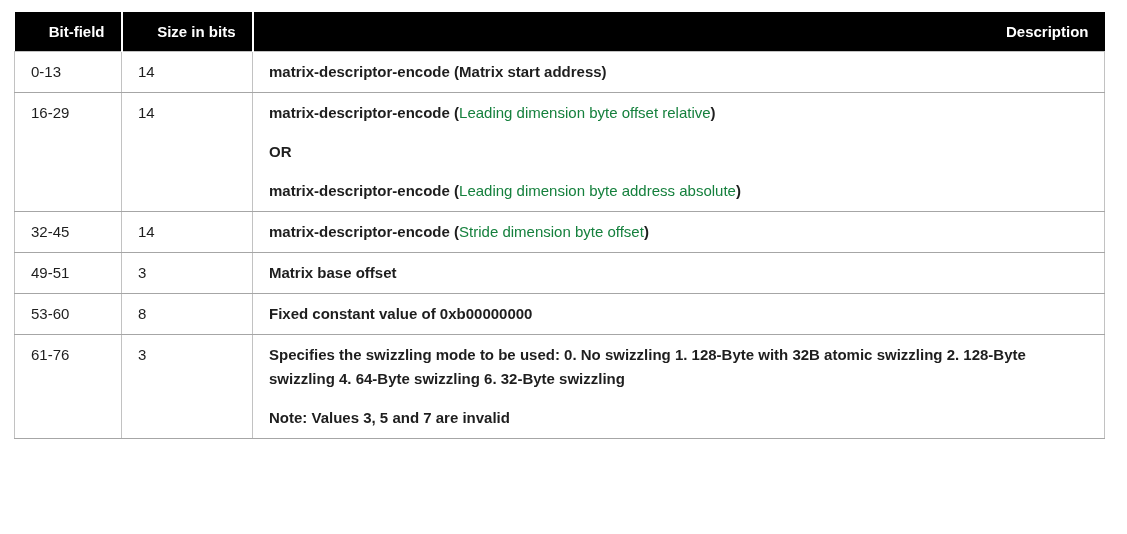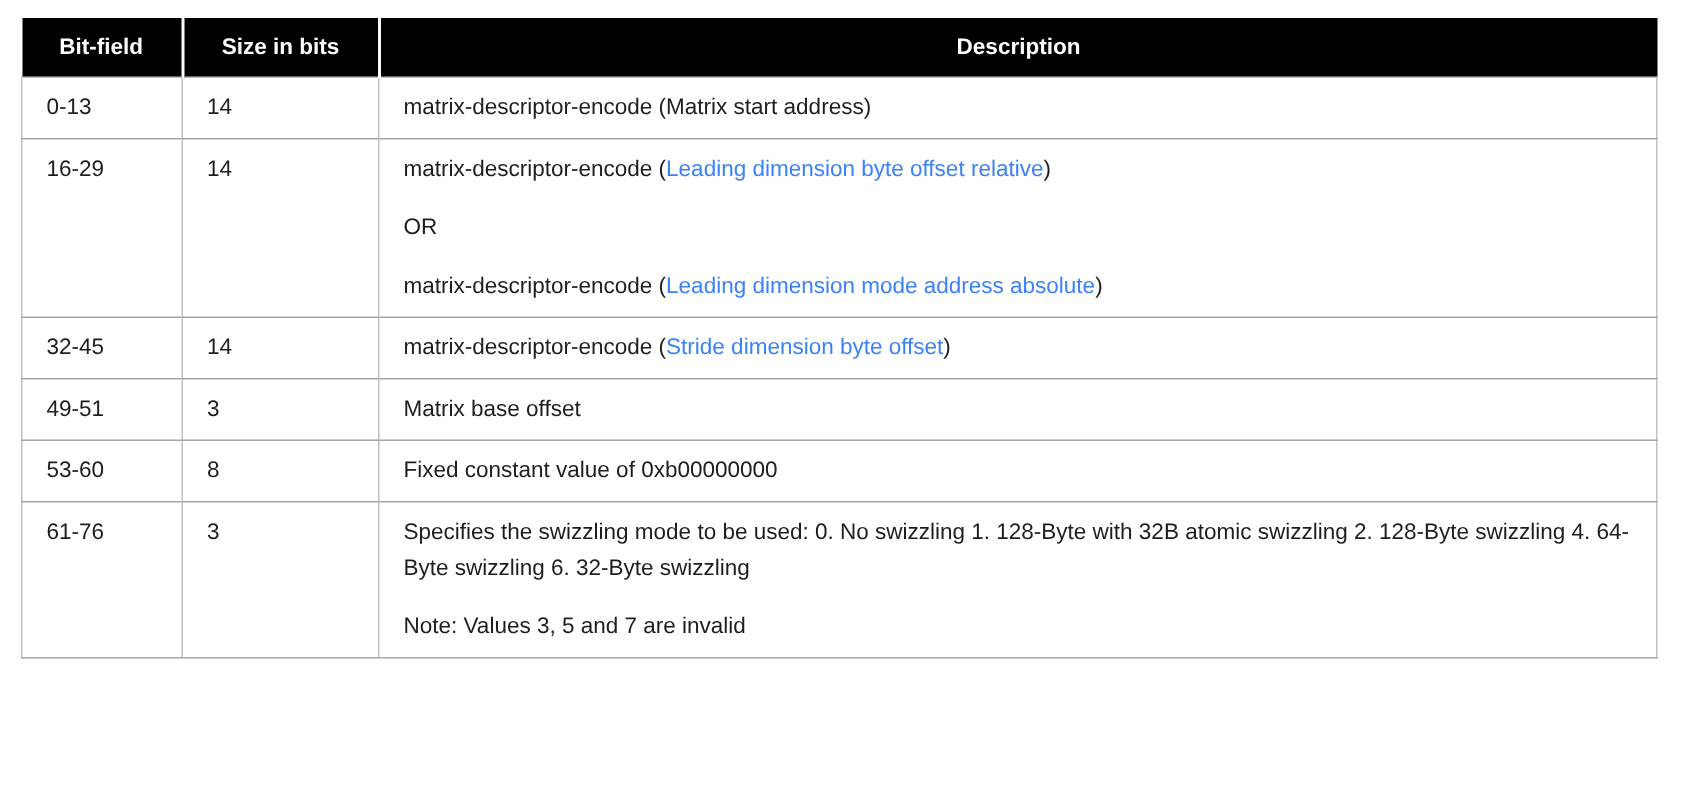--- a/index.html
+++ b/index.html
@@ -21,21 +21,21 @@
     width: 1091px;
     table-layout: fixed;
     font-size: 15px;
   }
   table.bitfield-table col.c1 { width: 107px; }
   table.bitfield-table col.c2 { width: 131px; }
   thead th {
     background: #000000;
     color: #ffffff;
     font-weight: bold;
-    text-align: center;
+    text-align: right;
     font-size: 15px;
     line-height: 19px;
     padding: 10px 16px;
     vertical-align: middle;
   }
   thead th + th {
     border-left: 2px solid #ffffff;
   }
   tbody td {
     border: 1px solid #c2c2c2;
@@ -47,25 +47,25 @@
     background: #ffffff;
   }
   tbody tr:first-child td { border-top-color: #c2c2c2; }
   tbody td p {
     margin: 0 0 15px 0;
   }
   tbody td p:last-child {
     margin-bottom: 0;
   }
   .doc-link {
-    color: #3b82f6;
+    color: #15803d;
     cursor: pointer;
     text-decoration: none;
   }
-  .plain-text { color: #1e1e1e; }
+  .plain-text { color: #1e1e1e; font-weight: bold; }
 </style>
 </head>
 <body>
 
 <div class="page">
   <table class="bitfield-table">
     <colgroup>
       <col class="c1">
         <col class="c2">
         <col class="c3">
@@ -84,21 +84,21 @@
     <td>
             <p><span class="plain-text">matrix-descriptor-encode (Matrix start address)</span></p>
           </td>
   </tr>
         <tr>
     <td>16-29</td>
     <td>14</td>
     <td>
             <p><span class="plain-text">matrix-descriptor-encode (</span><span class="doc-link">Leading dimension byte offset relative</span><span class="plain-text">)</span></p>
             <p><span class="plain-text">OR</span></p>
-            <p><span class="plain-text">matrix-descriptor-encode (</span><span class="doc-link">Leading dimension mode address absolute</span><span class="plain-text">)</span></p>
+            <p><span class="plain-text">matrix-descriptor-encode (</span><span class="doc-link">Leading dimension byte address absolute</span><span class="plain-text">)</span></p>
           </td>
   </tr>
         <tr>
     <td>32-45</td>
     <td>14</td>
     <td>
             <p><span class="plain-text">matrix-descriptor-encode (</span><span class="doc-link">Stride dimension byte offset</span><span class="plain-text">)</span></p>
           </td>
   </tr>
         <tr>

